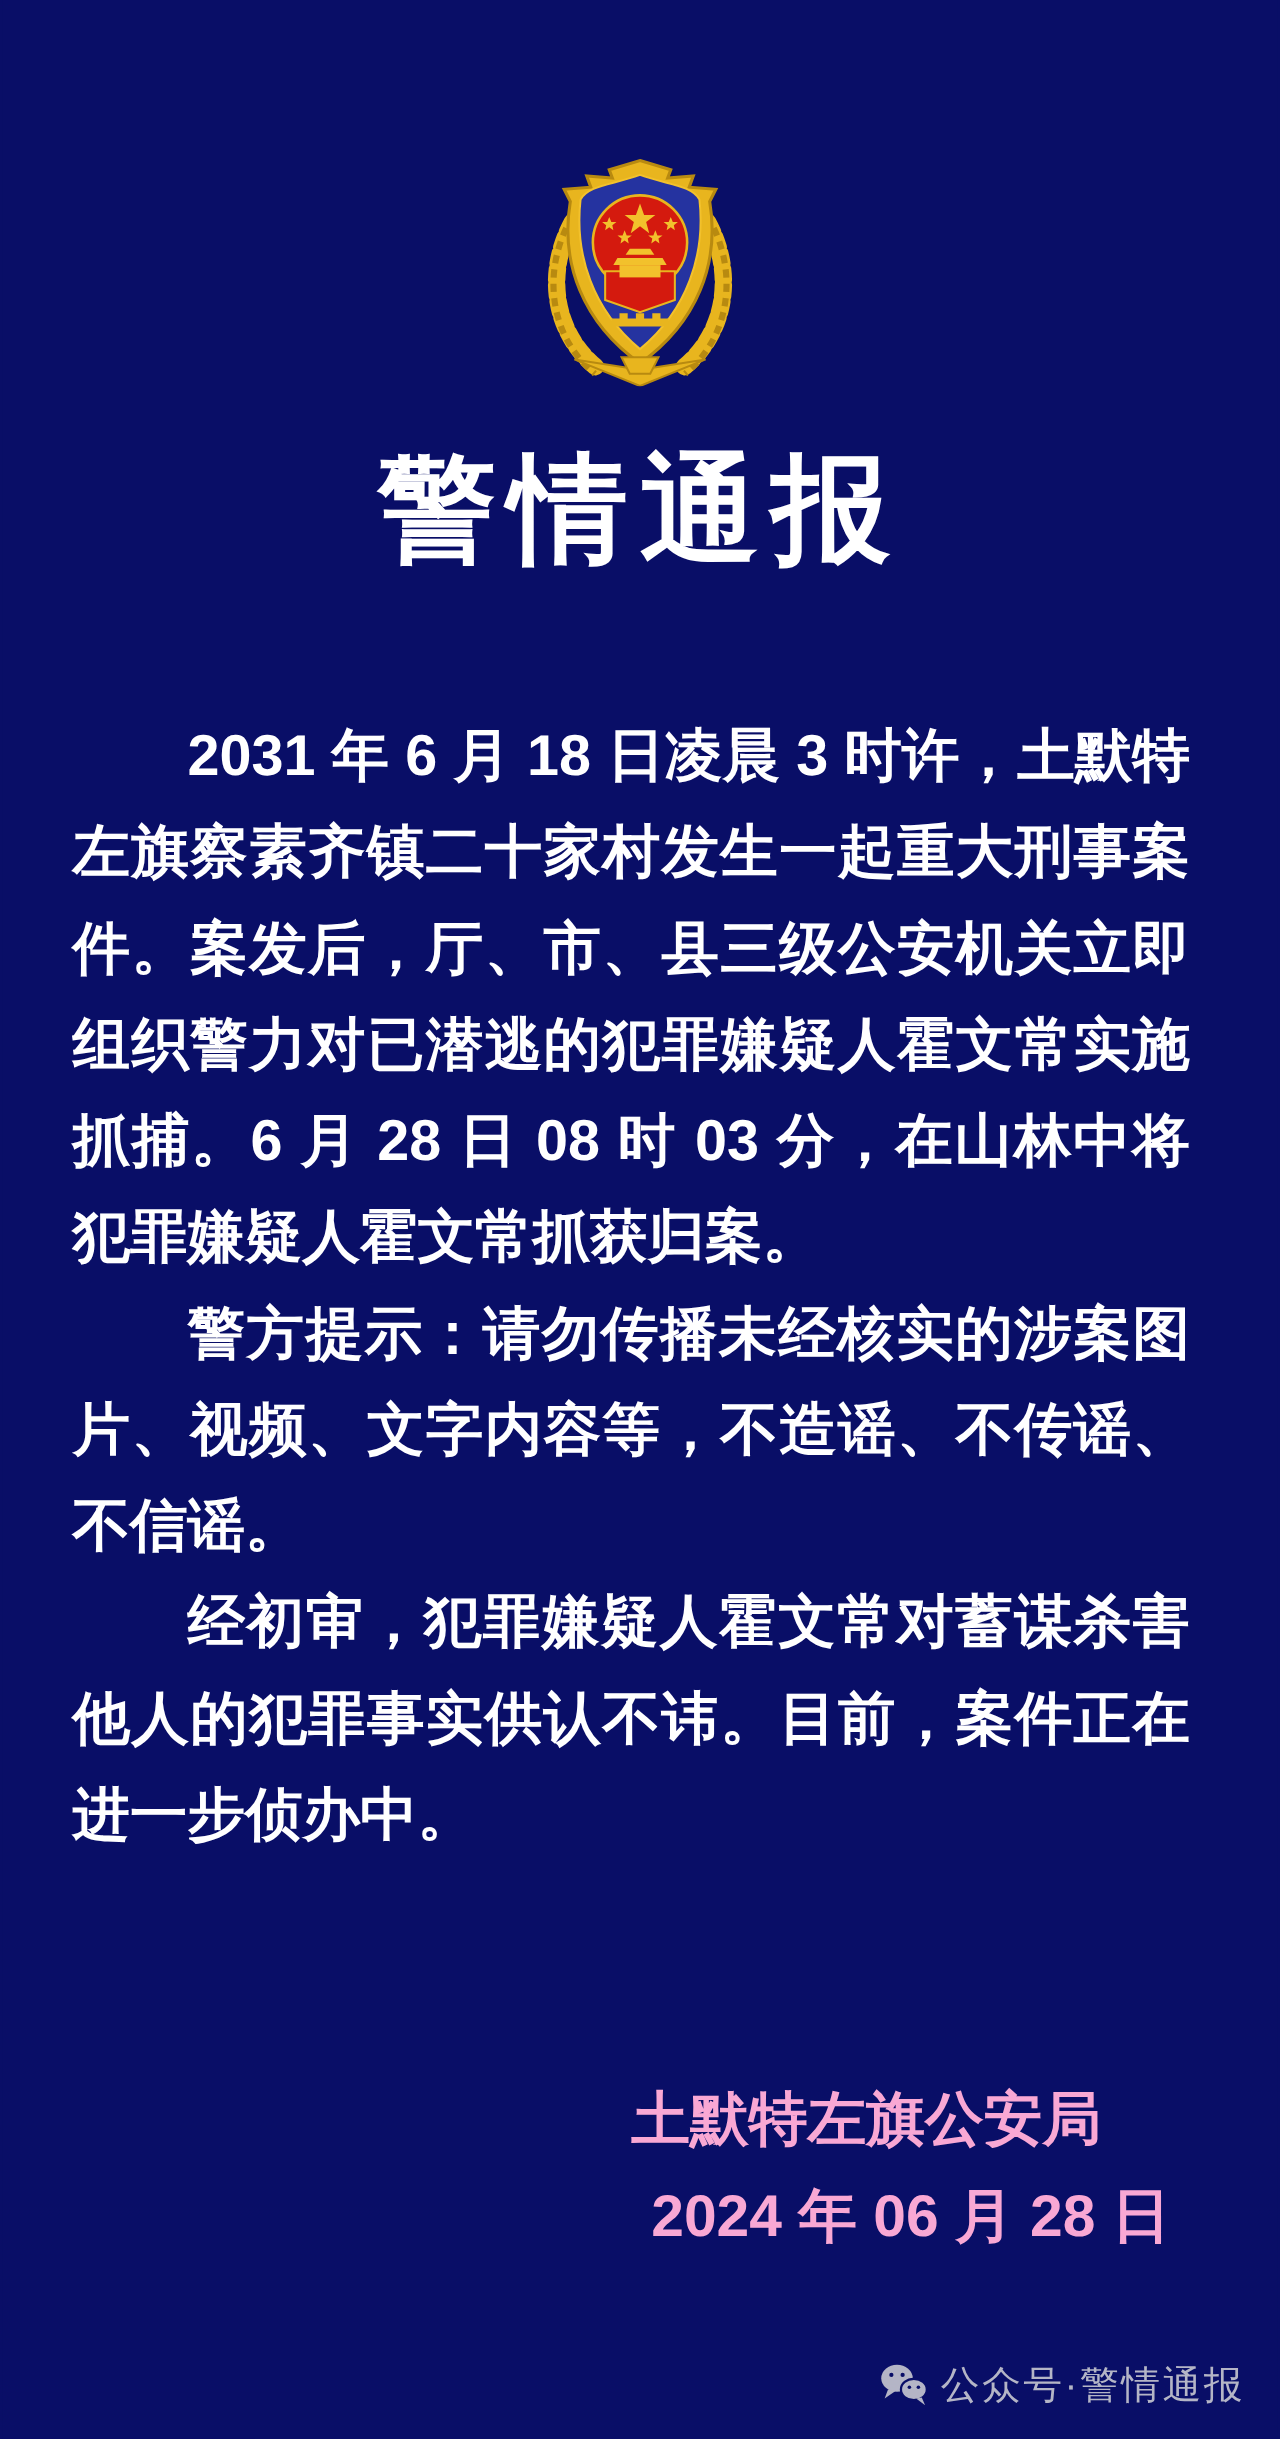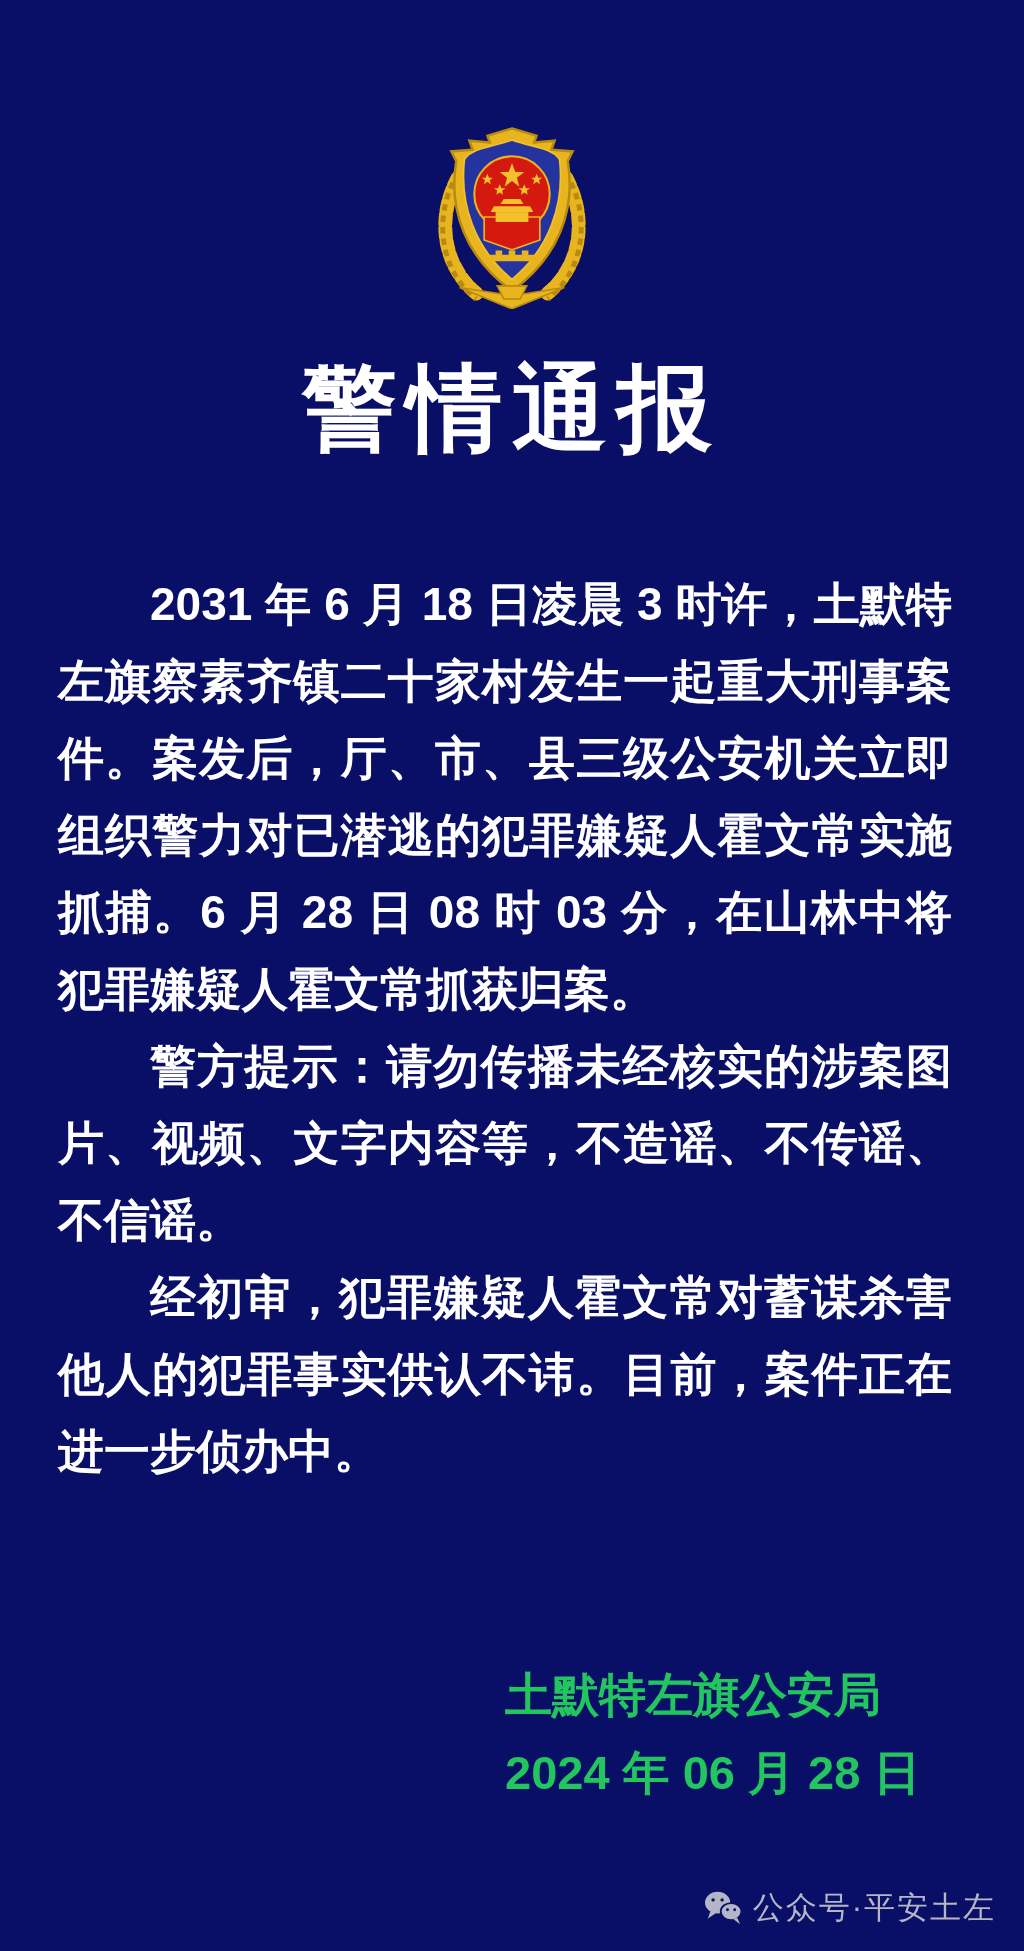--- a/index.html
+++ b/index.html
@@ -38,24 +38,24 @@
     color: #ffffff;
   }
   .notice-body p {
     margin: 0;
     text-indent: 2em;
   }
   .signature-block {
     margin: 177px 0 0 503px;
     font-size: 47px;
     font-weight: 700;
-    color: #22c55e;
+    color: #f9a8d4;
   }
   .signature-line { line-height: 56px; margin: 0; }
-  .date-line { line-height: 56px; margin: 22px 0 0 0; }
+  .date-line { line-height: 56px; margin: 22px 0 0 16px; }
   .watermark {
     position: absolute;
     right: 26px;
     bottom: 22px;
     display: flex;
     align-items: center;
     gap: 10px;
     color: #b4b5c6;
     font-size: 31px;
     font-weight: 400;
@@ -119,16 +119,16 @@
     <svg class="wechat-icon" viewBox="0 0 44 40" xmlns="http://www.w3.org/2000/svg" aria-hidden="true">
       <ellipse cx="16" cy="14" rx="14" ry="12" fill="#b4b5c6"></ellipse>
       <polygon points="8,24 5,32 15,25" fill="#b4b5c6"></polygon>
       <circle cx="11" cy="11" r="1.9" fill="#090e67"></circle>
       <circle cx="21" cy="11" r="1.9" fill="#090e67"></circle>
       <ellipse cx="31" cy="24" rx="11.5" ry="9.5" fill="#b4b5c6" stroke="#090e67" stroke-width="2"></ellipse>
       <polygon points="38,31 41,38 33,32" fill="#b4b5c6"></polygon>
       <circle cx="27" cy="22" r="1.6" fill="#090e67"></circle>
       <circle cx="35" cy="22" r="1.6" fill="#090e67"></circle>
     </svg>
-    <span>公众号·平安土左</span>
+    <span>公众号·警情通报</span>
   </div>
 
 </div>
 
 </body></html>

